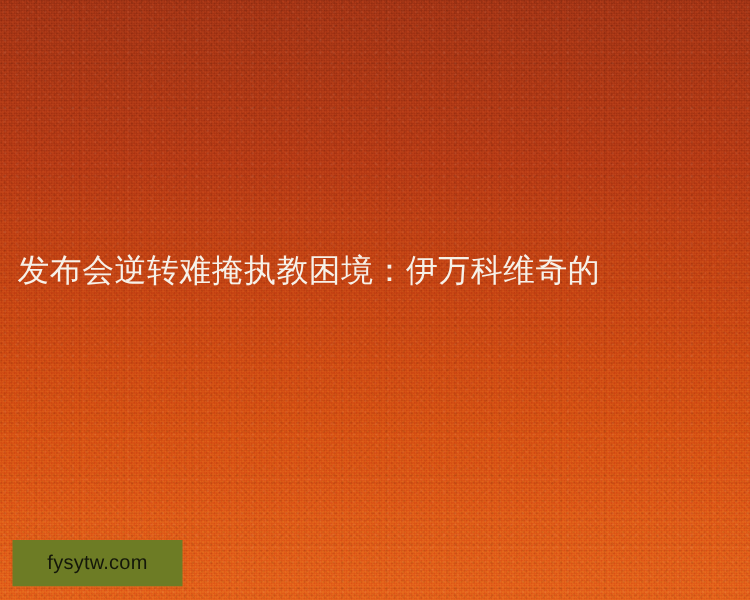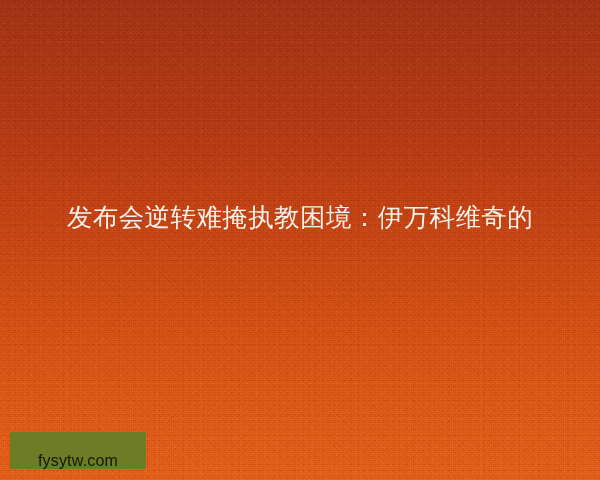--- a/index.html
+++ b/index.html
@@ -73,21 +73,21 @@
       radial-gradient(circle at 31% 88%, rgba(255,255,255,0.18) 0.5px, transparent 1.2px),
       radial-gradient(circle at 66% 42%, rgba(0,0,0,0.20) 0.5px, transparent 1.2px);
     background-size: 7px 7px, 9px 9px, 5px 5px, 11px 11px, 6px 6px;
   }
 
   #title-block {
     position: absolute;
     left: 0;
     right: 0;
     top: 196px;
-    text-align: center;
+    text-align: left;
     padding: 0 14px;
     box-sizing: border-box;
     z-index: 3;
   }
 
   .title-line {
     display: block;
     color: #f6f1e9;
     font-size: 25.5px;
     line-height: 43px;
@@ -99,21 +99,21 @@
 
   #watermark {
     position: absolute;
     left: 10px;
     top: 432px;
     width: 136px;
     height: 37px;
     background: #6d7c25;
     z-index: 4;
     display: flex;
-    align-items: flex-end;
+    align-items: center;
     justify-content: center;
   }
 
   #watermark-text {
     color: #14170a;
     font-size: 16px;
     line-height: 1;
     letter-spacing: 0.2px;
     font-family: "Liberation Sans", "DejaVu Sans", sans-serif;
   }

